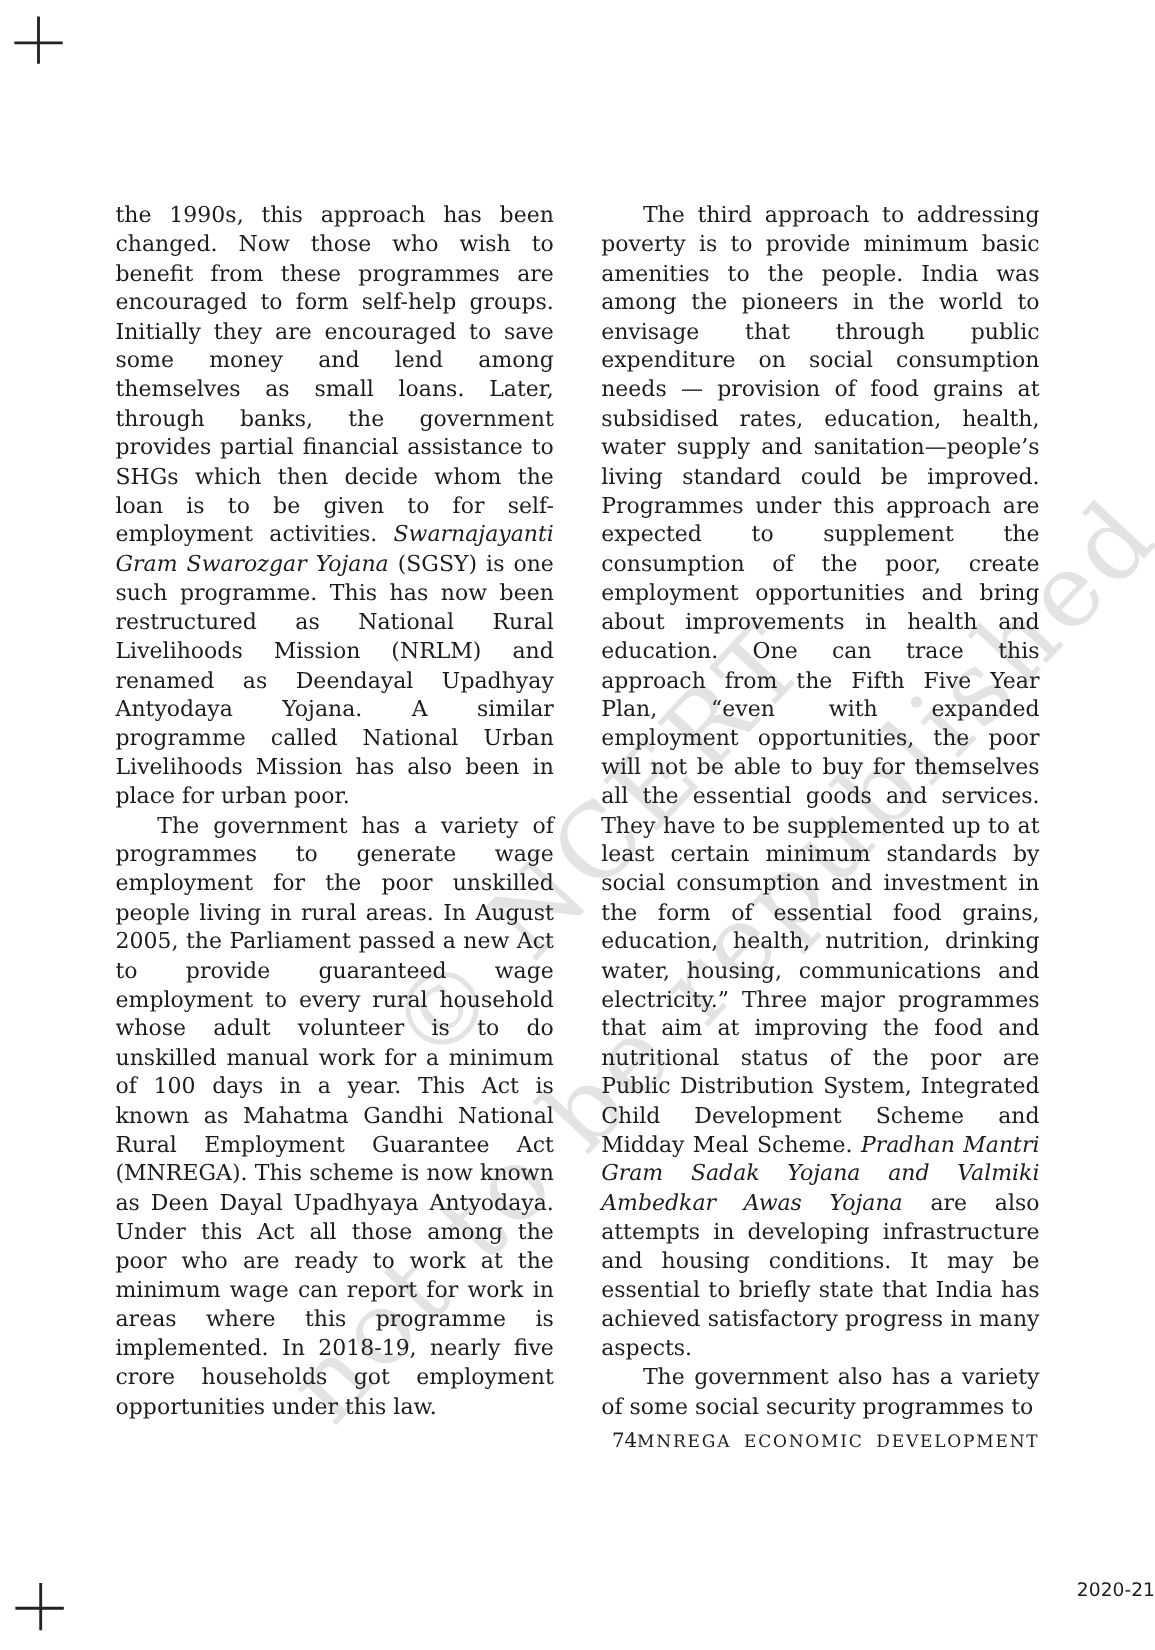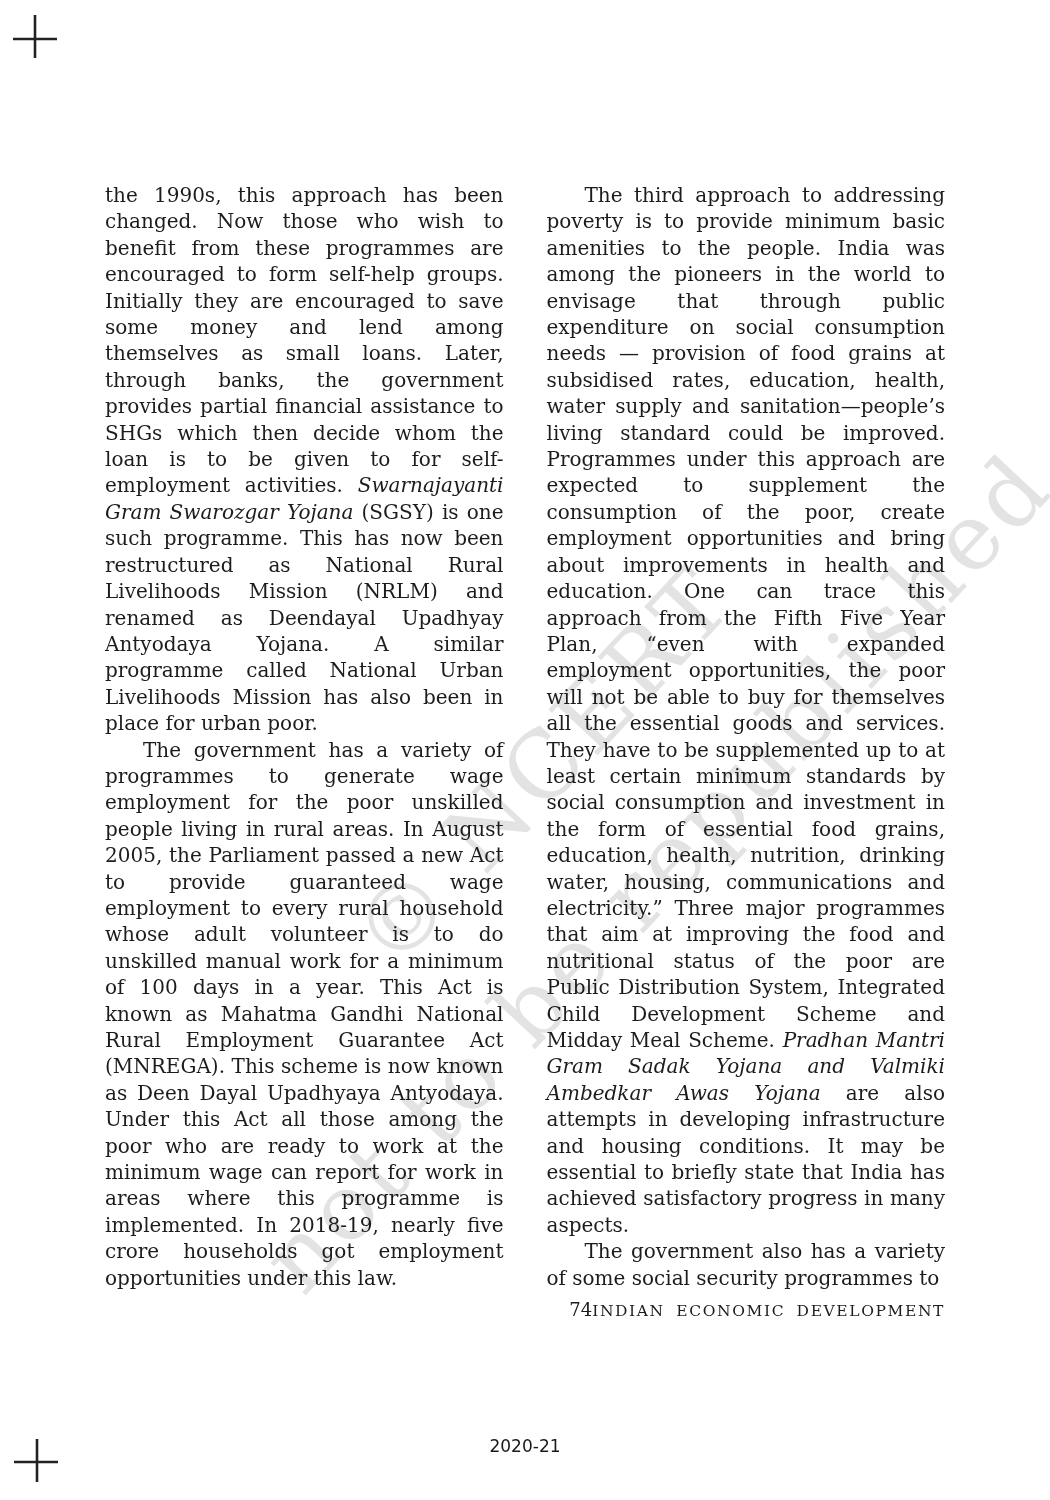--- a/index.html
+++ b/index.html
@@ -81,21 +81,21 @@
     font-size: 15.5px;
     letter-spacing: 1.6px;
     word-spacing: 5px;
     color: #1c1c1c;
   }
   .edition-year {
     position: absolute;
     left: 0;
     width: 1050px;
     top: 1436px;
-    text-align: center;
+    text-align: right;
     font-family: "DejaVu Sans", "Liberation Sans", sans-serif;
     font-size: 17px;
     color: #1a1a1a;
     z-index: 1;
   }
 </style>
 </head>
 <body>
 
 <div class="page">
@@ -121,18 +121,18 @@
         <p class="para indent"><span>The government has a variety of programmes to generate wage employment for the poor unskilled people living in rural areas. In August 2005, the Parliament passed a new Act to provide guaranteed wage employment to every rural household whose adult volunteer is to do unskilled manual work for a minimum of 100 days in a year. This Act is known as Mahatma Gandhi National Rural Employment Guarantee Act (MNREGA). This scheme is now known as Deen Dayal Upadhyaya Antyodaya. Under this Act all those among the poor who are ready to work at the minimum wage can report for work in areas where this programme is implemented. In 2018-19, nearly five crore households got employment opportunities under this law.</span></p>
       </div>
     <div class="col" id="col-right">
         <p class="para indent"><span>The third approach to addressing poverty is to provide minimum basic amenities to the people. India was among the pioneers in the world to envisage that through public expenditure on social consumption needs — provision of food grains at subsidised rates, education, health, water supply and sanitation—people’s living standard could be improved. Programmes under this approach are expected to supplement the consumption of the poor, create employment opportunities and bring about improvements in health and education. One can trace this approach from the Fifth Five Year Plan, “even with expanded employment opportunities, the poor will not be able to buy for themselves all the essential goods and services. They have to be supplemented up to at least certain minimum standards by social consumption and investment in the form of essential food grains, education, health, nutrition, drinking water, housing, communications and electricity.” Three major programmes that aim at improving the food and nutritional status of the poor are Public Distribution System, Integrated Child Development Scheme and Midday Meal Scheme. </span><i>Pradhan Mantri Gram Sadak Yojana and Valmiki Ambedkar Awas Yojana</i><span> are also attempts in developing infrastructure and housing conditions. It may be essential to briefly state that India has achieved satisfactory progress in many aspects.</span></p>
         <p class="para indent"><span>The government also has a variety of some social security programmes to</span></p>
       </div>
   </div>
 
   <div class="footer">
     <span class="page-number">74</span>
-    <span class="running-head">INDIAN ECONOMIC DEVELOPMENT</span>
+    <span class="running-head">MNREGA ECONOMIC DEVELOPMENT</span>
   </div>
 
   <div class="edition-year">2020-21</div>
 
 </div>
 
 </body></html>

